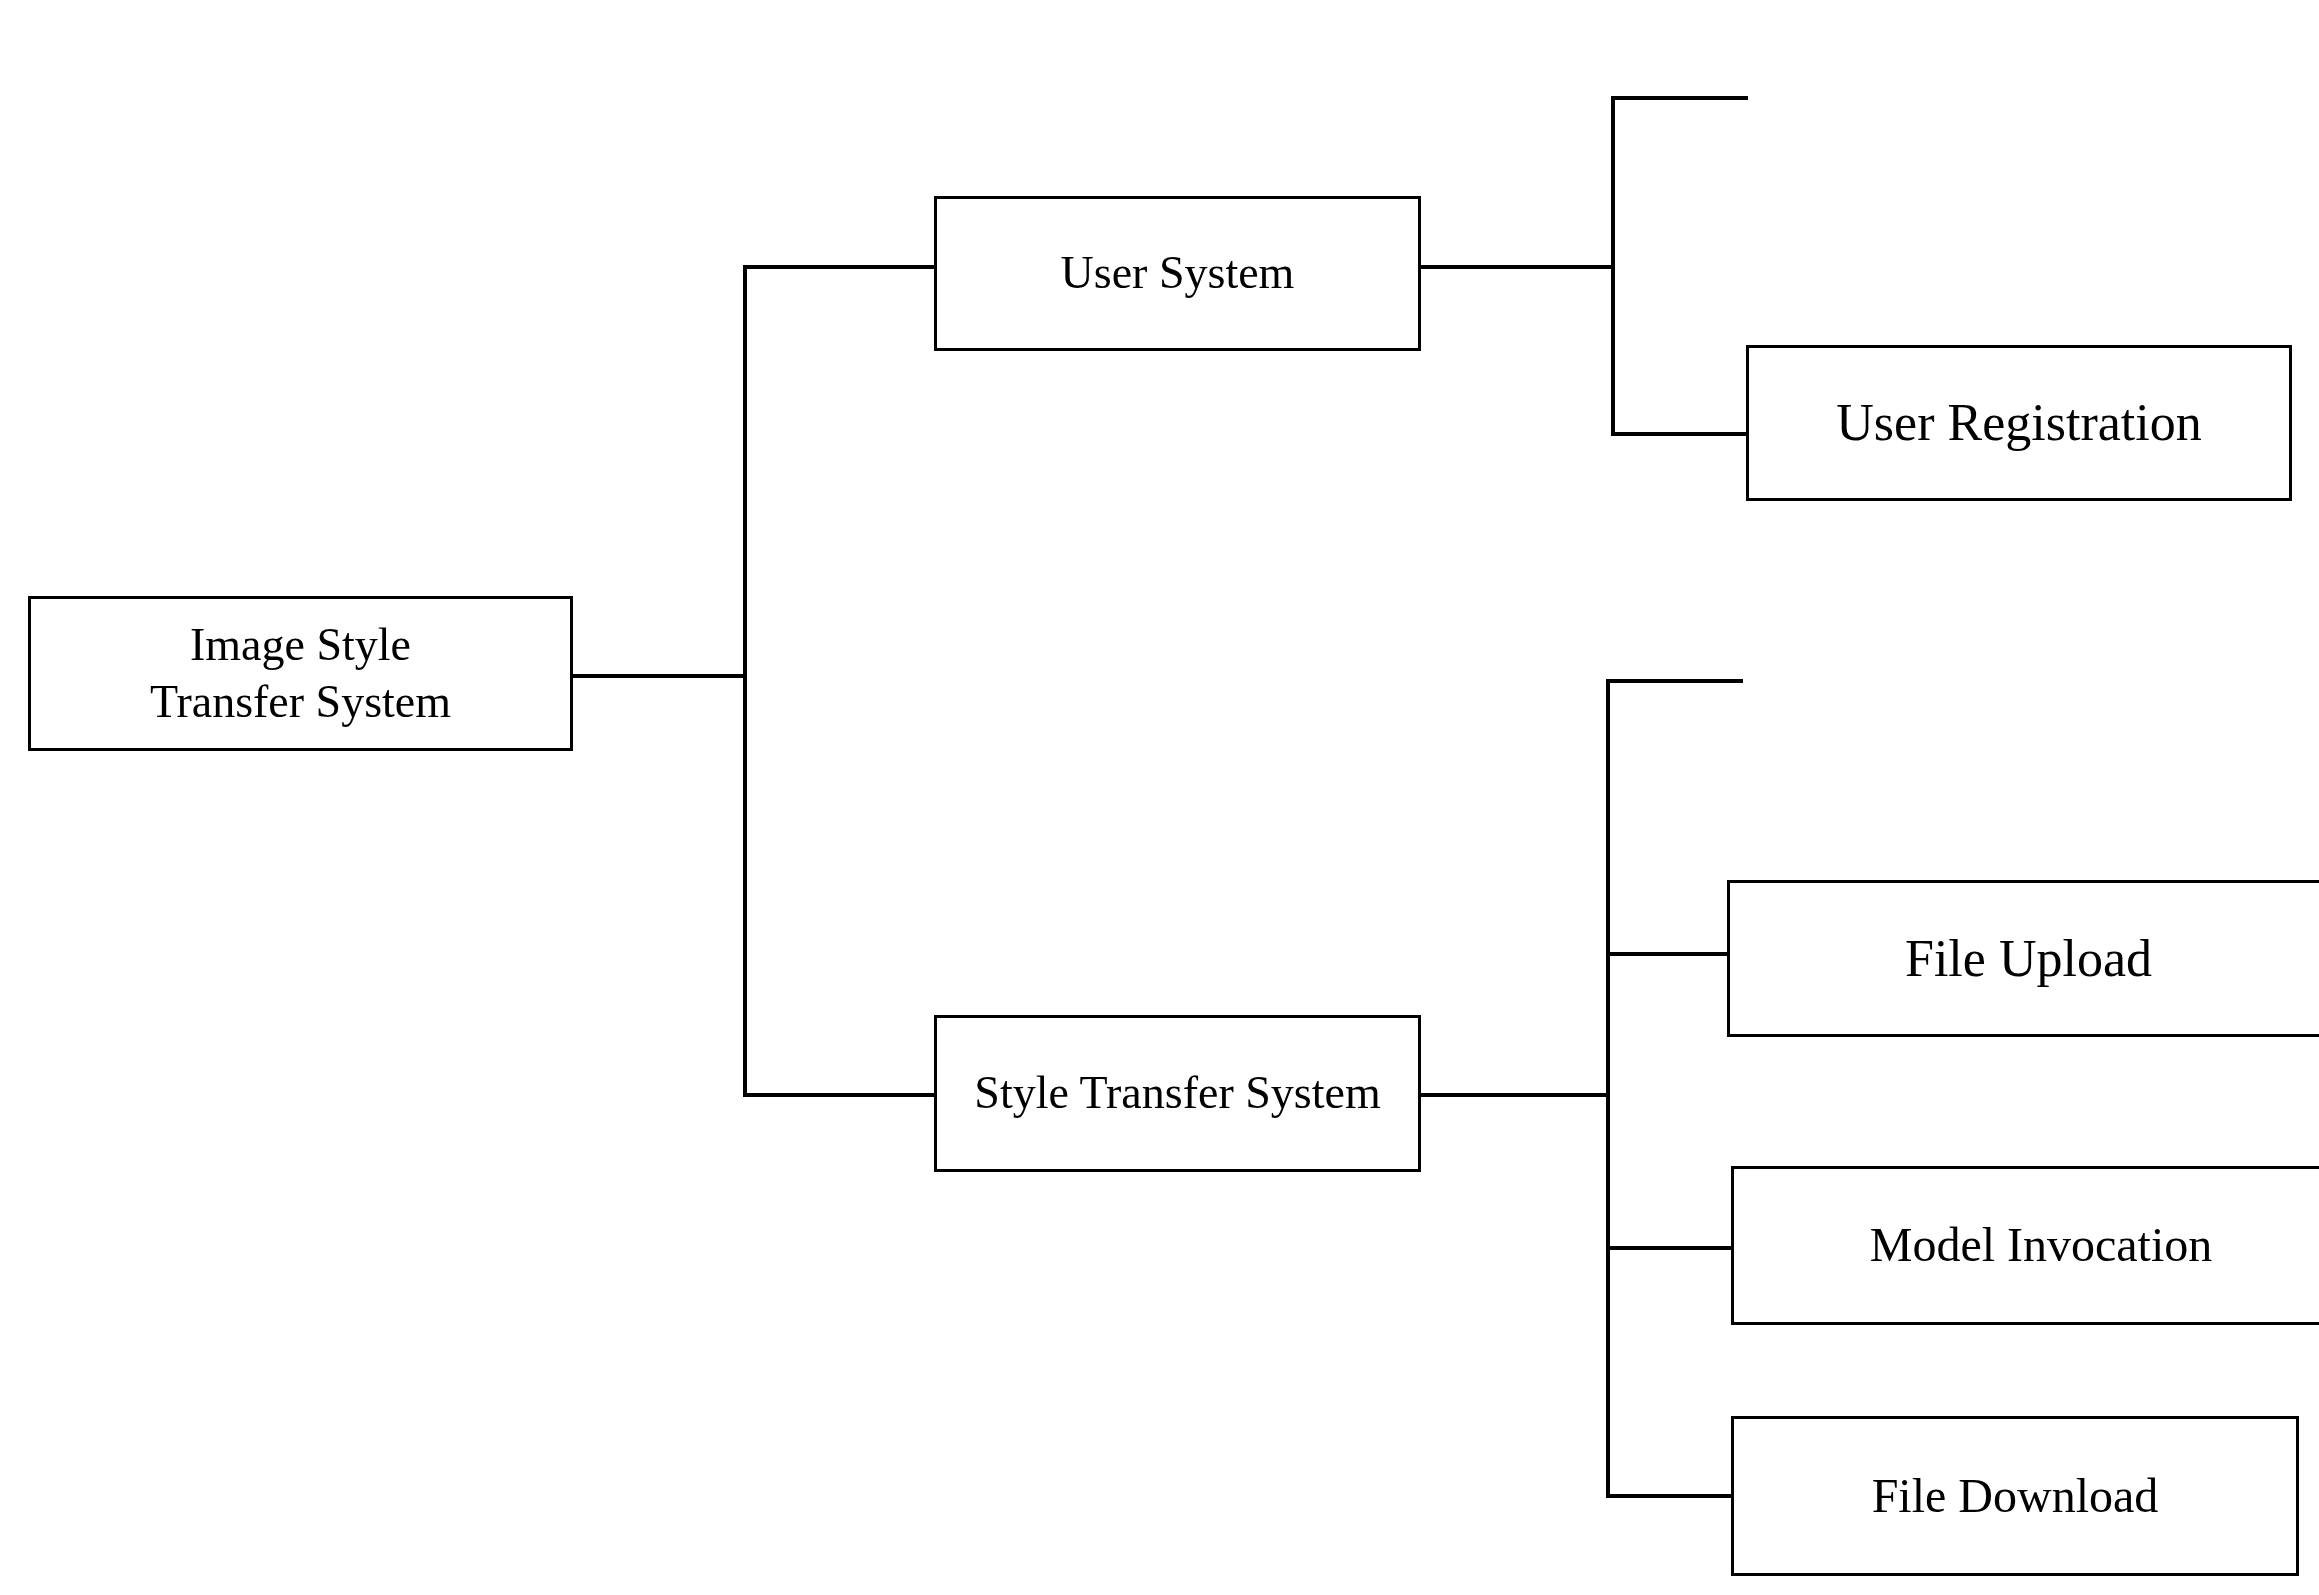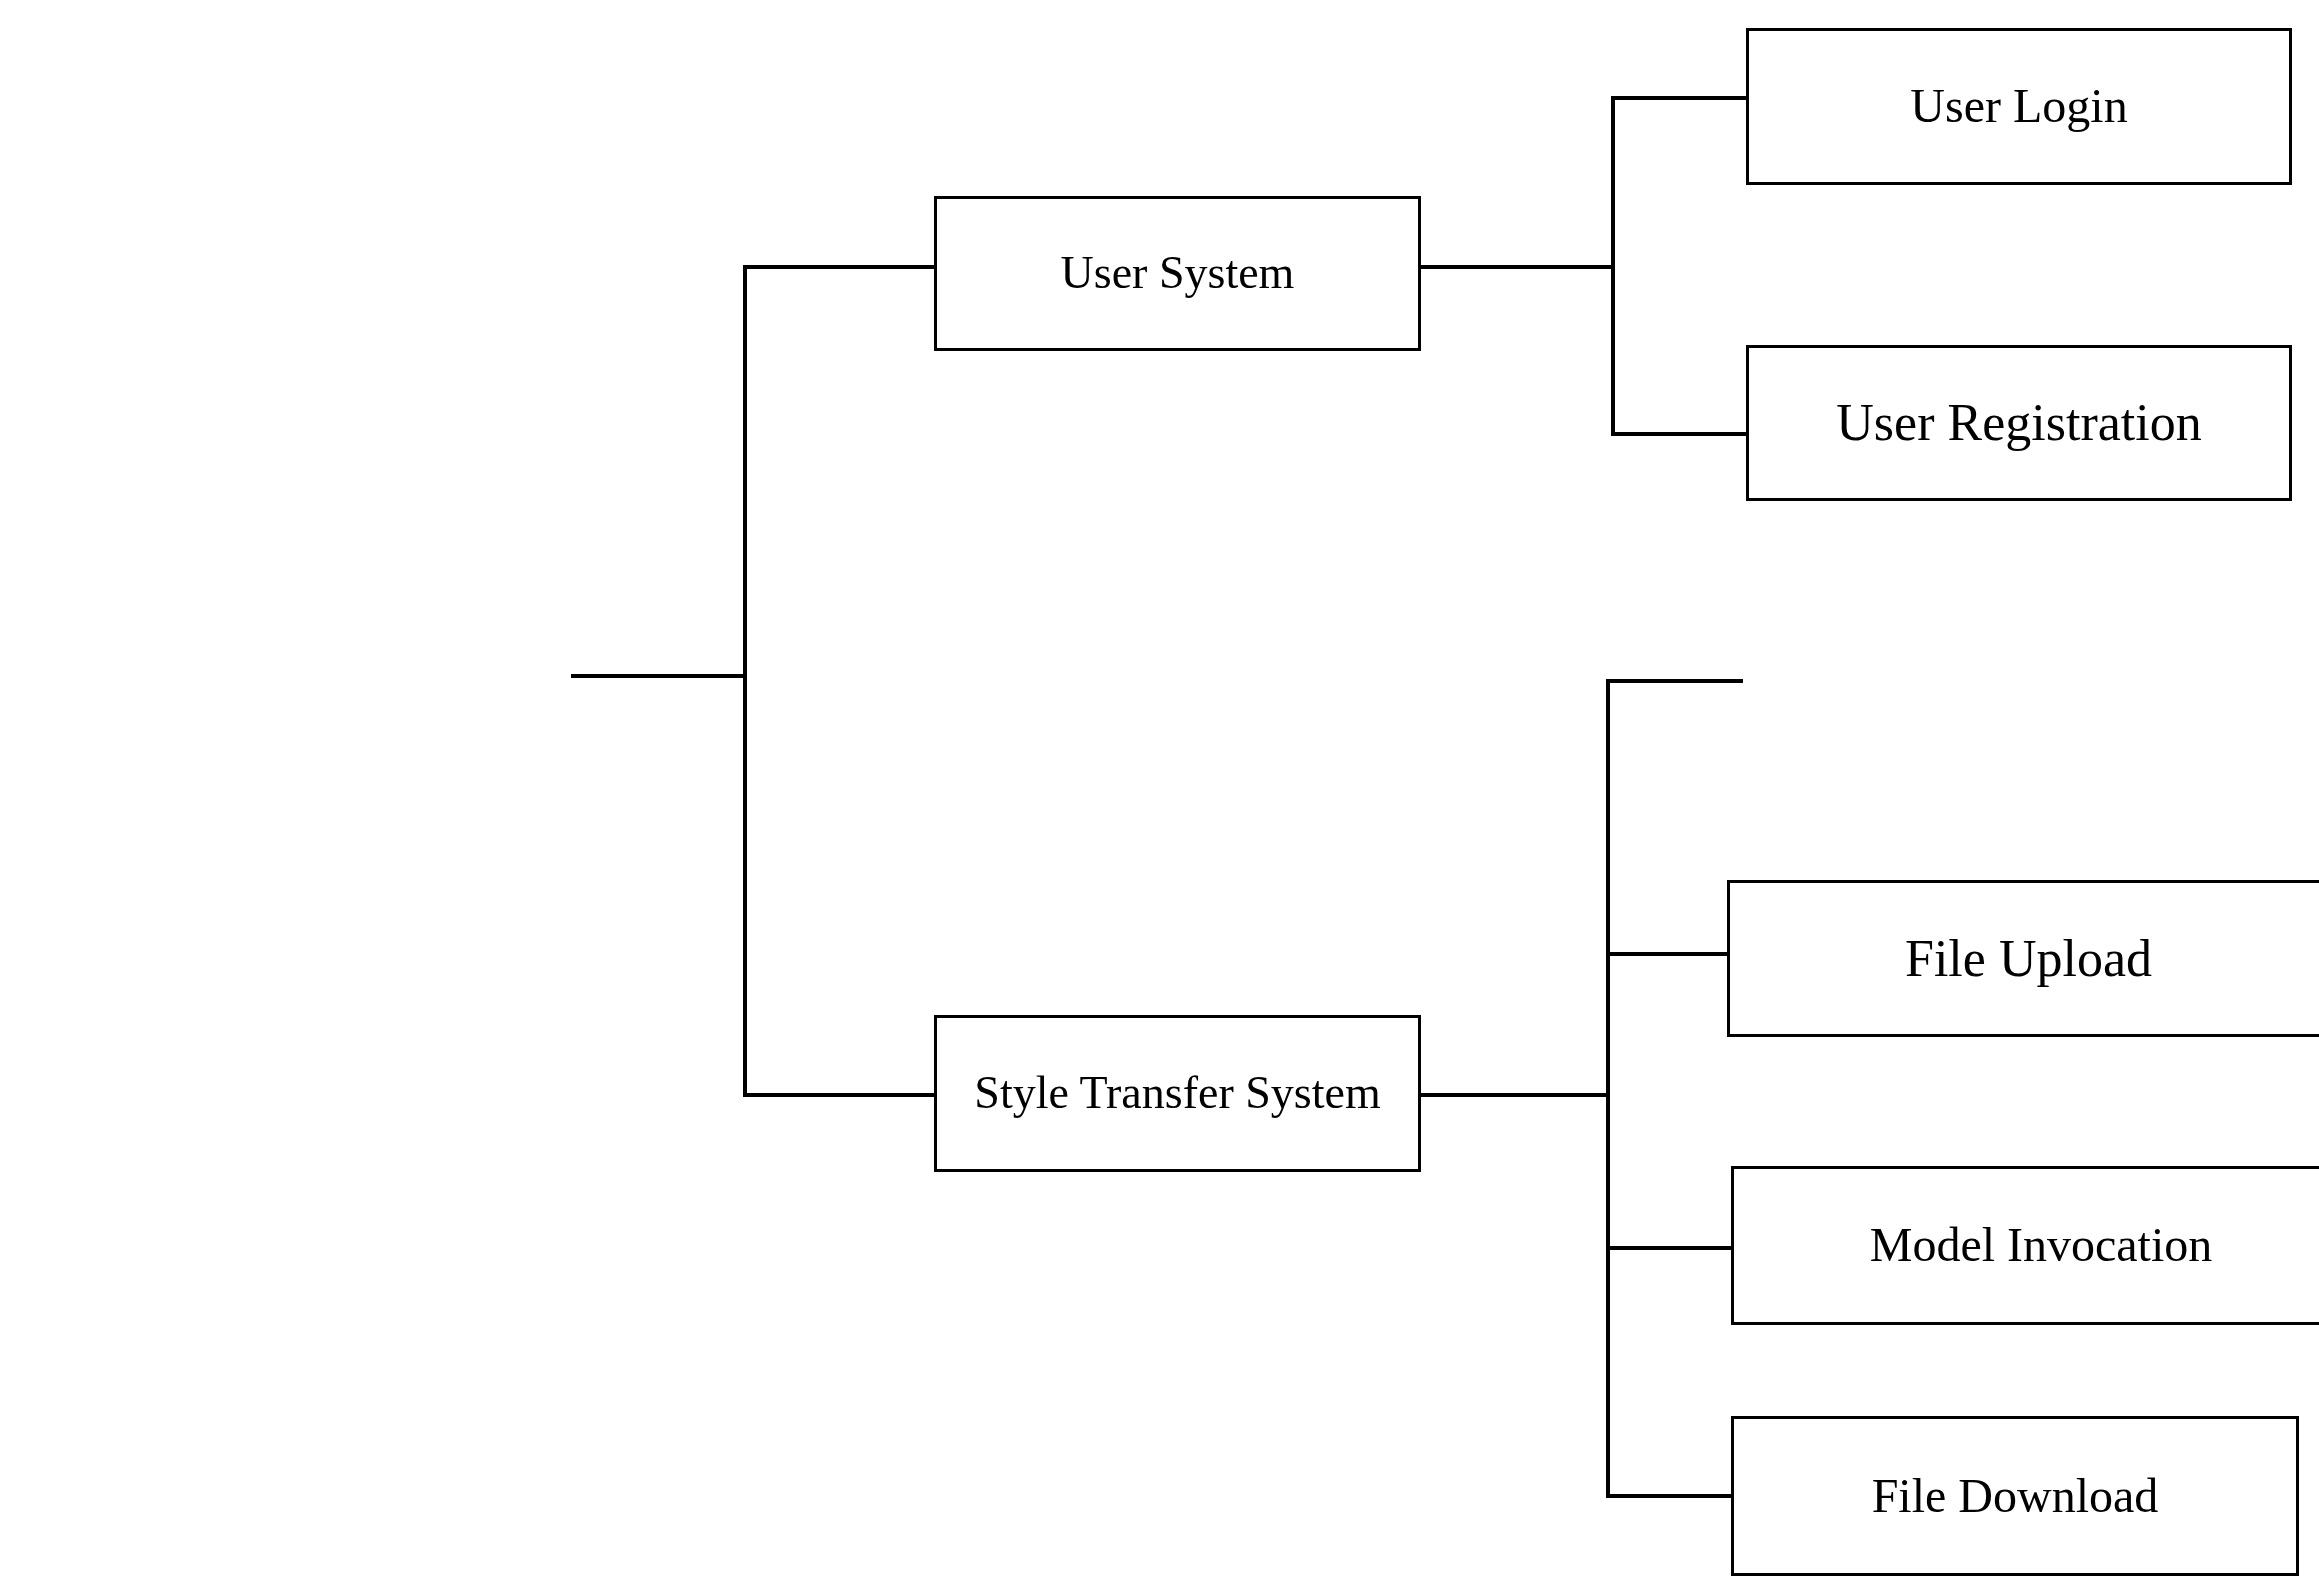--- a/index.html
+++ b/index.html
@@ -63,26 +63,27 @@
   <div class="edge edge-v" style="left:1606px; top:679px; width:3.9px; height:818px;"></div>
 
   <div class="edge edge-h" style="left:1606px; top:679px; width:137px;"></div>
 
   <div class="edge edge-h" style="left:1606px; top:952px; width:123px;"></div>
 
   <div class="edge edge-h" style="left:1606px; top:1246px; width:127px;"></div>
 
   <div class="edge edge-h" style="left:1606px; top:1494px; width:127px;"></div>
 
+  <div class="node" style="left:28px; top:596px; width:545px; height:155px; font-size:46px;">Image Style
+Transfer System</div>
 
   <div class="node" style="left:934px; top:186px; width:487px; height:155px; font-size:46px;margin-top:10px;">User System</div>
 
   <div class="node" style="left:934px; top:1015px; width:487px; height:157px; font-size:46px;">Style Transfer System</div>
 
-  <div class="node" style="left:1746px; top:28px; width:546px; height:157px; font-size:48px;">User Login</div>
 
   <div class="node" style="left:1746px; top:345px; width:546px; height:156px; font-size:52px;">User Registration</div>
 
 
   <div class="node" style="left:1727px; top:880px; width:603px; height:157px; font-size:52px;">File Upload</div>
 
   <div class="node" style="left:1731px; top:1166px; width:620px; height:159px; font-size:48px;">Model Invocation</div>
 
   <div class="node" style="left:1731px; top:1416px; width:568px; height:160px; font-size:48px;">File Download</div>
 

